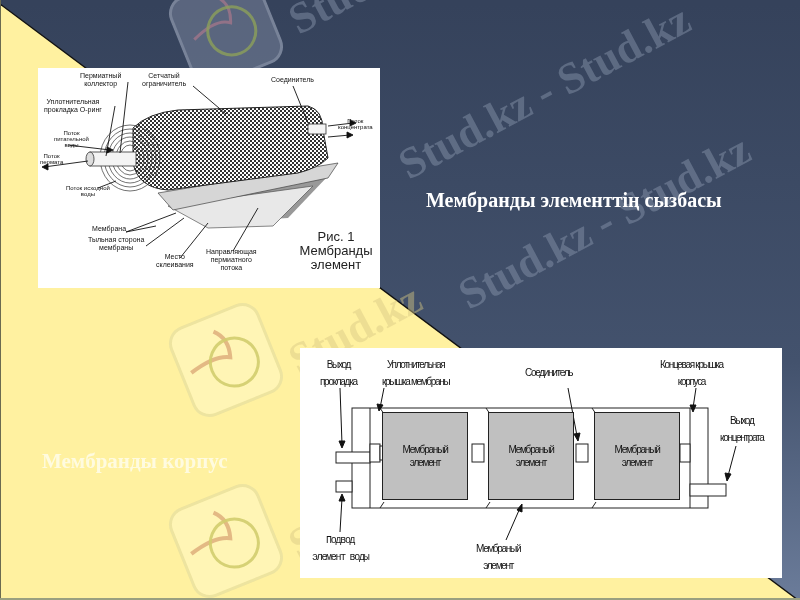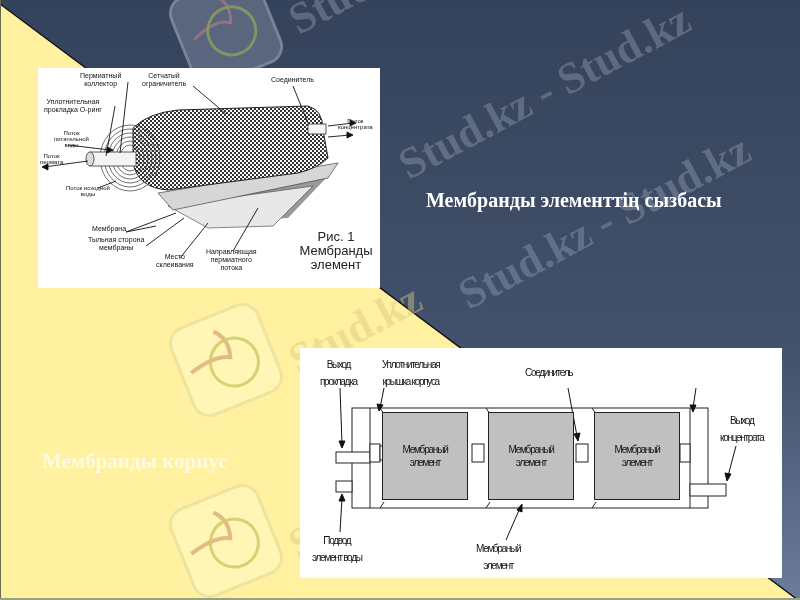--- a/index.html
+++ b/index.html
@@ -231,28 +231,32 @@
       <div>Мембраный</div>
         <div>элемент</div>
     </div>
 
     <div class="lbl2" style="left:20px;top:8px;">
         <div>Выход</div>
         <div>прокладка</div>
       </div>
     <div class="lbl2" style="left:82px;top:8px;">
         <div>Уплотнительная</div>
-        <div>крышка корпуса</div>
+        <div>крышка мембраны</div>
       </div>
     <div class="lbl2" style="left:225px;top:16px;">Соединитель</div>
+    <div class="lbl2" style="left:360px;top:8px;">
+        <div>Концевая крышка</div>
+        <div>корпуса</div>
+      </div>
     <div class="lbl2" style="left:420px;top:64px;">
         <div>Выход</div>
         <div>концентрата</div>
       </div>
-    <div class="lbl2" style="left:12px;top:184px;">
+    <div class="lbl2" style="left:12px;top:184px;font-family:Liberation Mono, monospace;">
         <div>Подвод</div>
         <div>элемент воды</div>
       </div>
     <div class="lbl2" style="left:176px;top:192px;">
         <div>Мембраный</div>
         <div>элемент</div>
       </div>
   </div>
 
 </div>

